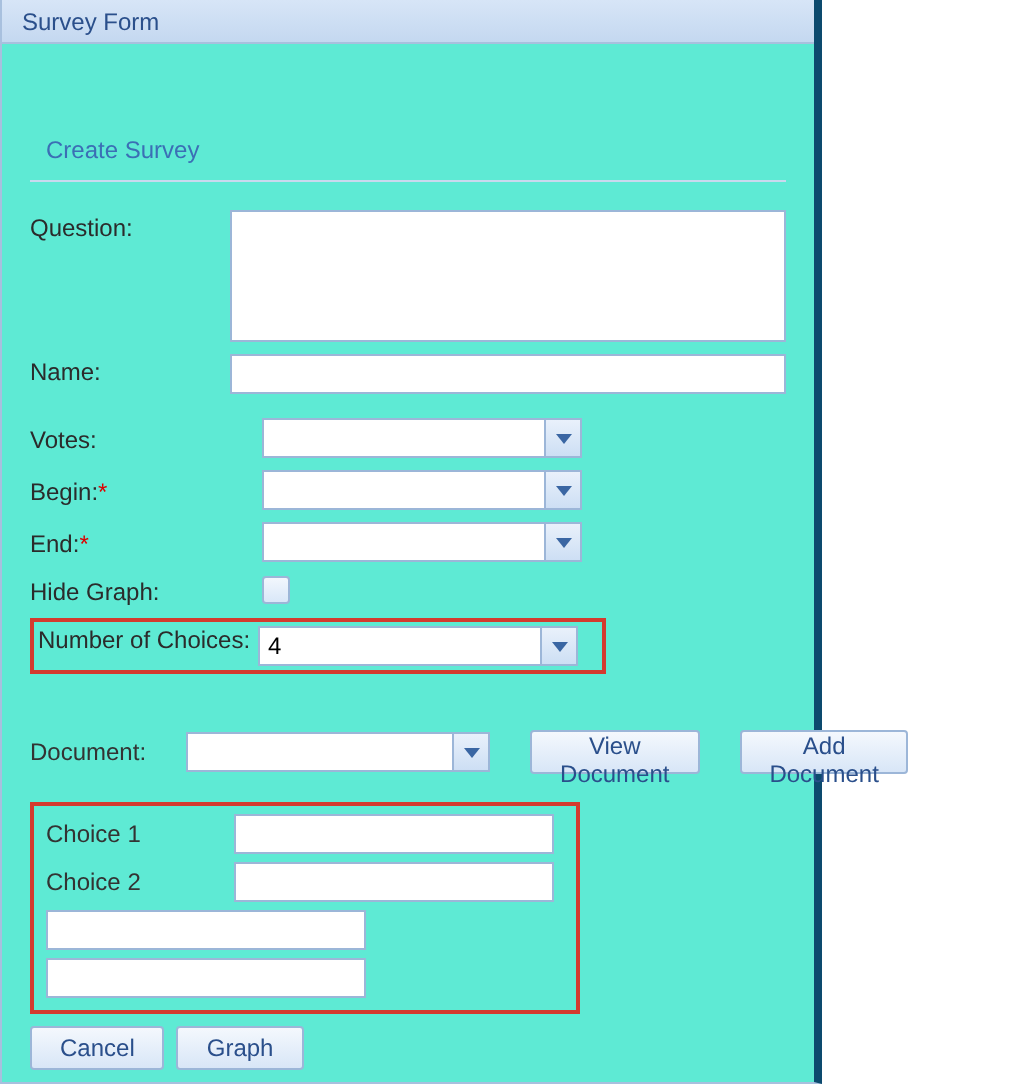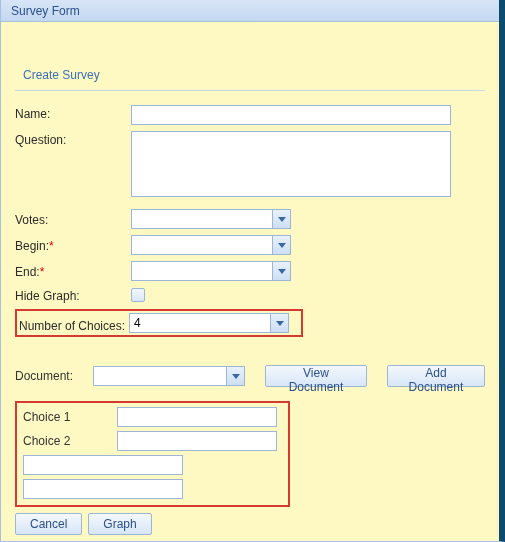--- a/index.html
+++ b/index.html
@@ -6,25 +6,25 @@
   body {
     margin: 0;
     font-family: Arial, Helvetica, sans-serif;
     font-size: 12px;
     background: #fff;
     color: #333;
     width: 505px;
   }
   .window {
     border-left: 1px solid #a8c0de;
-    border-right: 6px solid #0c4a6e;
+    border-right: 4px solid #0c4a6e;
     border-bottom: 1px solid #a8c0de;
-    width: 505px;
+    width: 411px;
     height: 542px;
-    background: #fef9c3;
+    background: #5eead4;
   }
   .titlebar {
     background: linear-gradient(#d7e5f7, #c4d8f0);
     border-bottom: 1px solid #a8c0de;
     color: #2a4f8b;
     padding: 4px 10px;
     font-size: 12px;
     height: 22px;
     line-height: 14px;
   }
@@ -98,21 +98,21 @@
     height: 14px;
     border: 1px solid #9cb6d8;
     background: linear-gradient(#f2f7fd, #d9e7f8);
     border-radius: 2px;
     display: inline-block;
   }
   .hl-red {
     border: 2px solid #d43a2f;
     padding: 2px 2px;
     display: flex;
-    align-items: flex-end;
+    align-items: flex-start;
     width: 288px;
   }
   .hl-red .row-label { width: 110px; padding-top: 0; }
   .spacer { height: 28px; }
   .doc-row {
     display: flex;
     align-items: center;
     gap: 20px;
     margin-bottom: 14px;
   }
@@ -154,27 +154,27 @@
 <div class="window">
   <div class="titlebar">
     <span>Survey Form</span>
   </div>
 
   <div class="content">
 
     <div class="section-title">Create Survey</div>
 
     <div class="row">
+      <div class="row-label">Question:</div>
+      <textarea class="textarea" style=""></textarea>
+    </div>
+
+    <div class="row">
       <div class="row-label">Name:</div>
       <input class="tinput name-input" type="text" value="" style="">
-    </div>
-
-    <div class="row">
-      <div class="row-label">Question:</div>
-      <textarea class="textarea" style=""></textarea>
     </div>
 
     <div style="height:6px"></div>
 
     <div class="row center">
       <div class="row-label">Votes:</div>
       <div class="combo">
         <input class="combo-input" type="text" value="" style="">
         <div class="combo-btn">
           <svg width="8" height="5">

